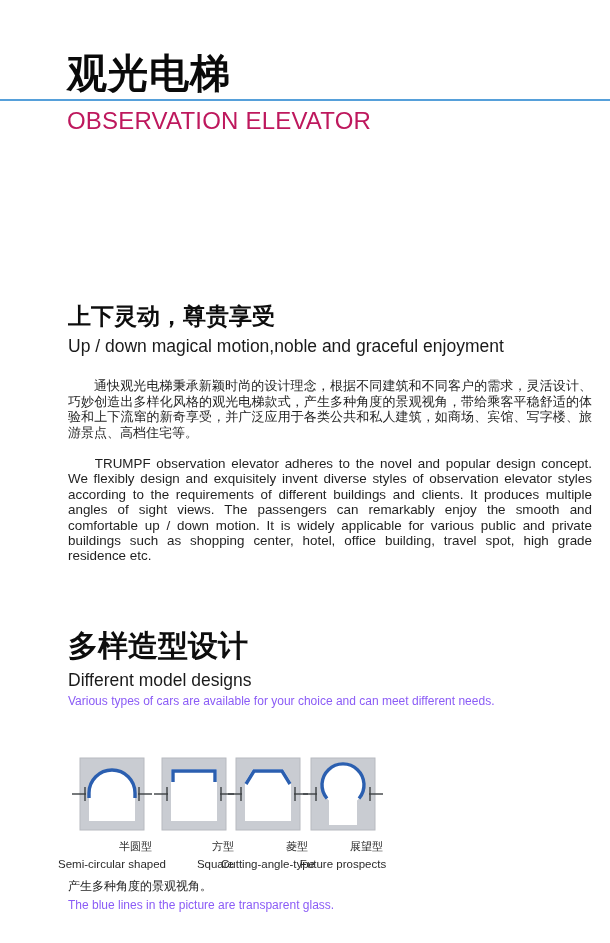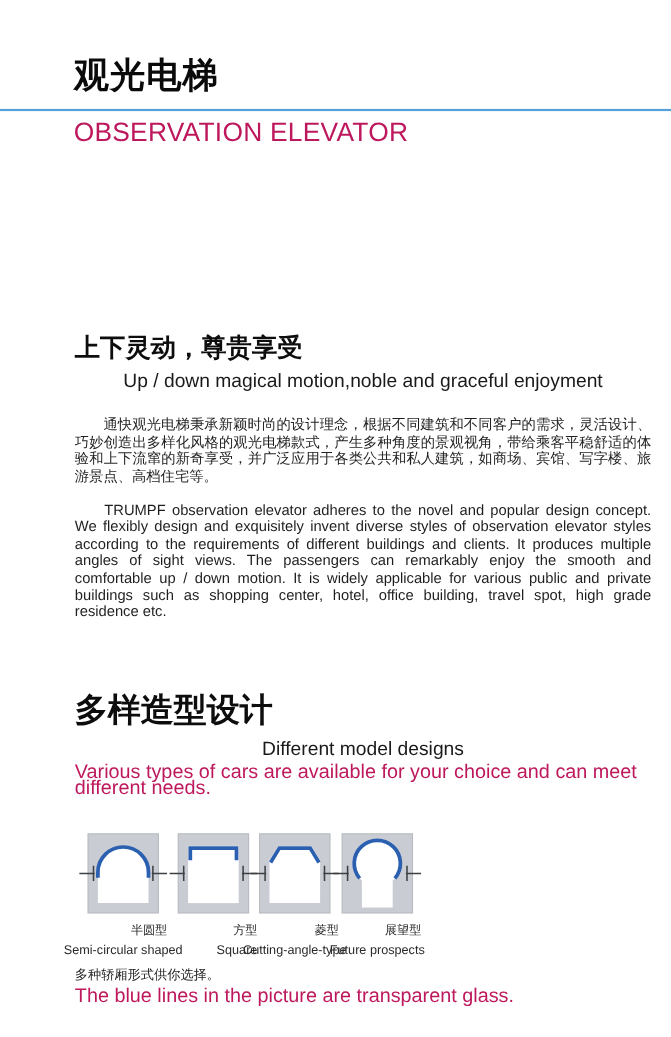--- a/index.html
+++ b/index.html
@@ -9,47 +9,47 @@
     font-family:"Liberation Sans","DejaVu Sans",sans-serif;
     color:#1c1c1c;
     position:relative;
     overflow:hidden;
   }
   .abs{position:absolute;}
 
   
   .title-cn{
     left:67px;top:51px;
-    font-size:32px;font-weight:800;letter-spacing:1px;line-height:1.1;
+    font-size:40px;font-weight:800;letter-spacing:1px;line-height:1.1;
     color:#0a0a0a;
   }
   .rule{
     left:0;top:99px;width:610px;height:2px;
   }
   .title-en{
     left:67px;top:107px;
     font-size:24px;font-weight:400;letter-spacing:0.2px;color:#be185d;
   }
 
   
   .sec-motion{left:68px;top:302px;width:524px;}
   .sec-models{left:68px;top:627px;width:524px;}
   .h-cn{font-size:23px;font-weight:700;color:#0d0d0d;margin:0;line-height:1.25;}
   .sec-models .h-cn{font-size:30px;}
-  .h-en{font-size:17.5px;font-weight:400;color:#1a1a1a;margin:5px 0 0 0;line-height:1.2;text-align:center;}
+  .h-en{font-size:17.5px;font-weight:400;color:#1a1a1a;margin:5px 0 0 0;line-height:1.2;}
   .p-cn{
     margin:21px 0 0 0;font-size:13px;line-height:15.8px;
     text-align:justify;text-indent:2em;color:#1f1f1f;
   }
   .p-en{
     margin:15px 0 0 0;font-size:13.4px;line-height:15.4px;
     text-align:justify;text-indent:2em;color:#1f1f1f;
   }
   .note-cn{margin:17px 0 0 0;font-size:12px;line-height:15px;color:#222;}
-  .note-en{margin:3px 0 0 0;font-size:18px;line-height:15px;color:#be185d;}
+  .note-en{margin:3px 0 0 0;font-size:12px;line-height:15px;color:#8b5cf6;}
 
   
   .figures{left:0;top:757px;width:610px;height:120px;}
   .figure{position:absolute;width:80px;top:0;}
   .figure svg{display:block;}
   .fig-1{left:72px;}
   .fig-2{left:154px;}
   .fig-3{left:228px;}
   .fig-4{left:303px;}
   .block{stroke:#b7bac0;stroke-width:1;}
@@ -165,15 +165,15 @@
     </svg>
     <div class="caption">
       <span class="cap-cn">展望型</span><br>
       <span class="cap-en">Future prospects</span>
     </div>
   </div>
 
 </div>
 
 <div class="abs glass-note">
-  <p class="note-cn">多种轿厢形式供你选择。</p>
+  <p class="note-cn">产生多种角度的景观视角。</p>
   <p class="note-en">The blue lines in the picture are transparent glass.</p>
 </div>
 
 </body></html>

